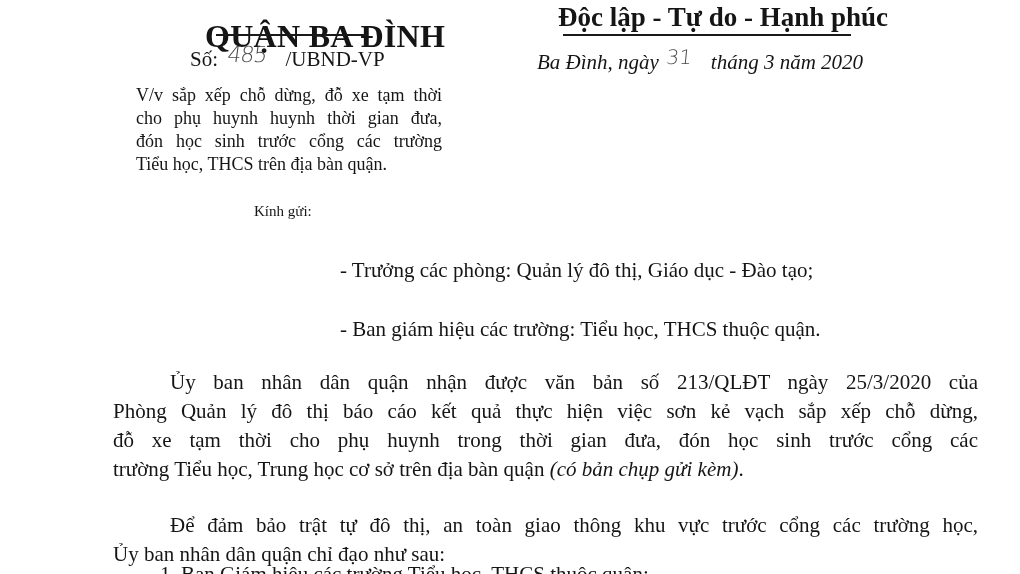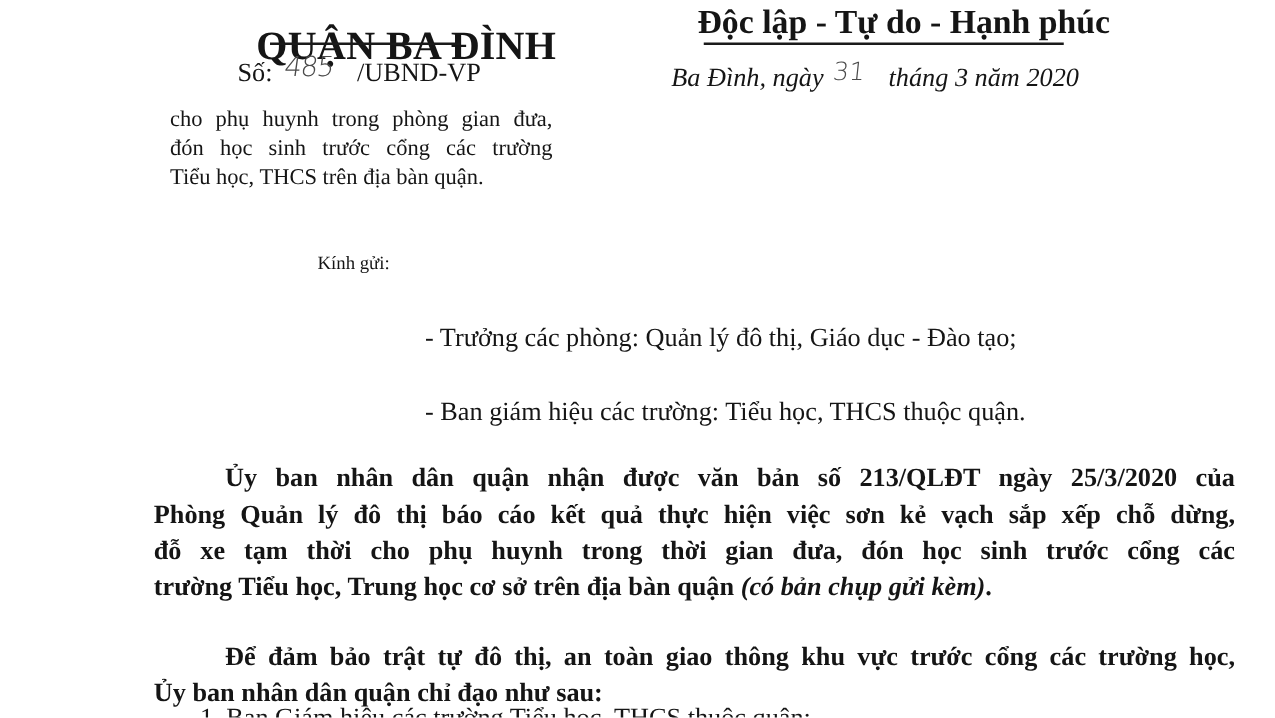--- a/index.html
+++ b/index.html
@@ -86,25 +86,24 @@
     .recipients {
       position: absolute;
       left: 340px; top: 226px;
       font-size: 21px;
       line-height: 29px;
     }
     .recipients div { white-space: nowrap; margin-top: 30px; }
 
     .body-para {
       position: absolute;
-      left: 123px;
+      left: 113px;
       width: 865px;
       font-size: 21px;
       line-height: 29px;
-      font-weight: bold;
     }
     .body-para .line {
       white-space: nowrap;
       text-align: justify;
       text-align-last: justify;
     }
     .body-para .line.last { text-align-last: left; }
     .body-para .line.indent { padding-left: 57px; }
     .para1 { top: 368px; }
     .para2 { top: 511px; }
@@ -121,21 +120,22 @@
 <div class="abs district">QUẬN BA ĐÌNH</div>
 <div class="district-rule"></div>
 
 <div class="abs docno">
   <span>Số:</span>
   <span class="hand">485</span>
   <span>/UBND-VP</span>
 </div>
 
 <div class="subject">
-  <div>cho phụ huynh trong phòng gian đưa,</div>
+  <div>V/v sắp xếp chỗ dừng, đỗ xe tạm thời</div>
+  <div>cho phụ huynh huynh thời gian đưa,</div>
   <div>đón học sinh trước cổng các trường</div>
   <div>Tiểu học, THCS trên địa bàn quận.</div>
 </div>
 
 <div class="abs motto">Độc lập - Tự do - Hạnh phúc</div>
 <div class="motto-rule"></div>
 
 <div class="abs dateline">
   <span>Ba Đình, ngày</span>
   <span class="hand">31</span>

